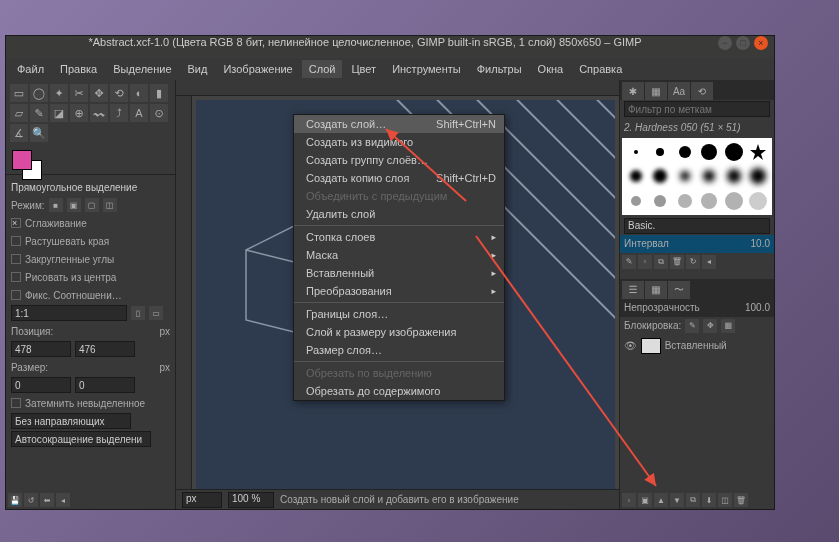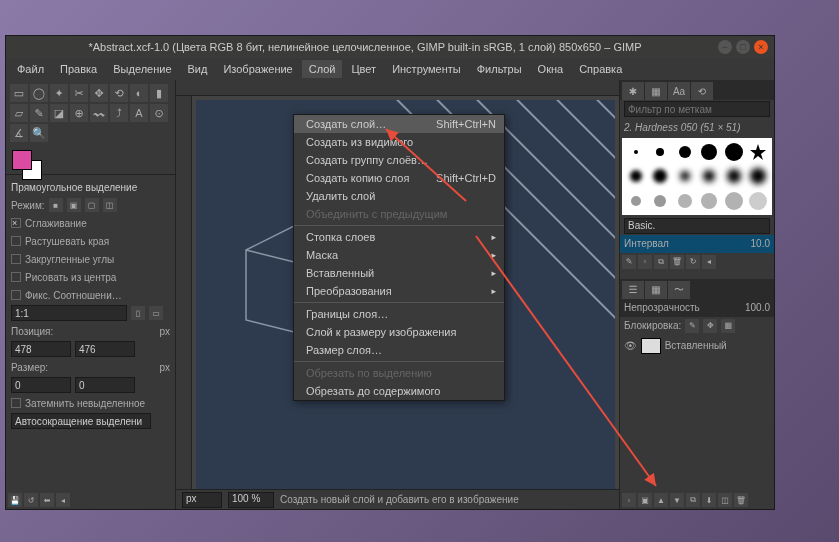--- a/index.html
+++ b/index.html
@@ -1,18 +1,18 @@
 <!DOCTYPE html>
 <html><head>
 <meta charset="utf-8">
 <style>
 * { margin: 0; padding: 0; box-sizing: border-box; font-family: Arial, sans-serif; }
 body { background: linear-gradient(135deg, #8b7aa8 0%, #5a4a6e 100%); width: 839px; height: 542px; overflow: hidden; position: relative; }
 .window { position: absolute; left: 5px; top: 35px; width: 770px; height: 475px; background: #2c2c2c; border: 1px solid #1a1a1a; }
-.titlebar { height: 22px; background: #3a3a38; display: flex; align-items: center; padding: 0 6px; color: #ccc; font-size: 11px; }
+.titlebar { height: 22px; background: #3a3a38; display: flex; padding: 0 6px; color: #ccc; font-size: 11px; }
 .title-text { flex: 1; text-align: center; }
 .window-controls { display: flex; gap: 4px; }
 .wc { width: 14px; height: 14px; border-radius: 50%; display: flex; align-items: center; justify-content: center; font-size: 9px; color: #333; }
 .wc.min { background: #555; } .wc.max { background: #555; } .wc.close { background: #e95420; }
 .menubar { height: 22px; background: #383838; display: flex; align-items: center; padding: 0 4px; color: #ccc; font-size: 11px; gap: 2px; }
 .menu-item { padding: 3px 7px; cursor: pointer; }
 .menu-item.open { background: #4a4a4a; }
 .main-area { display: flex; height: calc(100% - 44px); }
 .left-panel { width: 170px; background: #383838; border-right: 1px solid #222; display: flex; flex-direction: column; color: #aaa; font-size: 10px; }
 .toolbox { padding: 4px; display: flex; flex-wrap: wrap; gap: 2px; }
@@ -154,20 +154,23 @@
           </div>
         <div class="panel-row">
             <input class="dark-input" value="0" style="">
             <input class="dark-input" value="0" style="">
           </div>
         <div class="panel-row">
             <div class="checkbox"></div>
             <span>Затемнить невыделенное</span>
           </div>
         <div class="panel-row">
+            <input class="dark-input" style="width: 120px;" value="Без направляющих">
+          </div>
+        <div class="panel-row">
             <span class="dark-input" style="width:140px;display:flex;align-items:center">Автосокращение выделени</span>
           </div>
       </div>
       <div style="flex:1"></div>
       <div class="btn-row">
         <div class="sm-btn">💾</div>
         <div class="sm-btn">↺</div>
         <div class="sm-btn">⬅</div>
         <div class="sm-btn">◂</div>
       </div>
@@ -329,25 +332,25 @@
     <div class="dd-item">
         <span>Создать из видимого</span>
       </div>
     <div class="dd-item">
         <span>Создать группу слоёв…</span>
       </div>
     <div class="dd-item">
         <span>Создать копию слоя</span>
         <span>Shift+Ctrl+D</span>
       </div>
-    <div class="dd-item">
-        <span>Удалить слой</span>
-      </div>
     <div class="dd-item disabled">
         <span>Объединить с предыдущим</span>
+      </div>
+    <div class="dd-item">
+        <span>Удалить слой</span>
       </div>
     <div class="dd-sep"></div>
     <div class="dd-item dd-arrow">
         <span>Стопка слоев</span>
       </div>
     <div class="dd-item dd-arrow">
         <span>Маска</span>
       </div>
     <div class="dd-item dd-arrow">
         <span>Вставленный</span>

